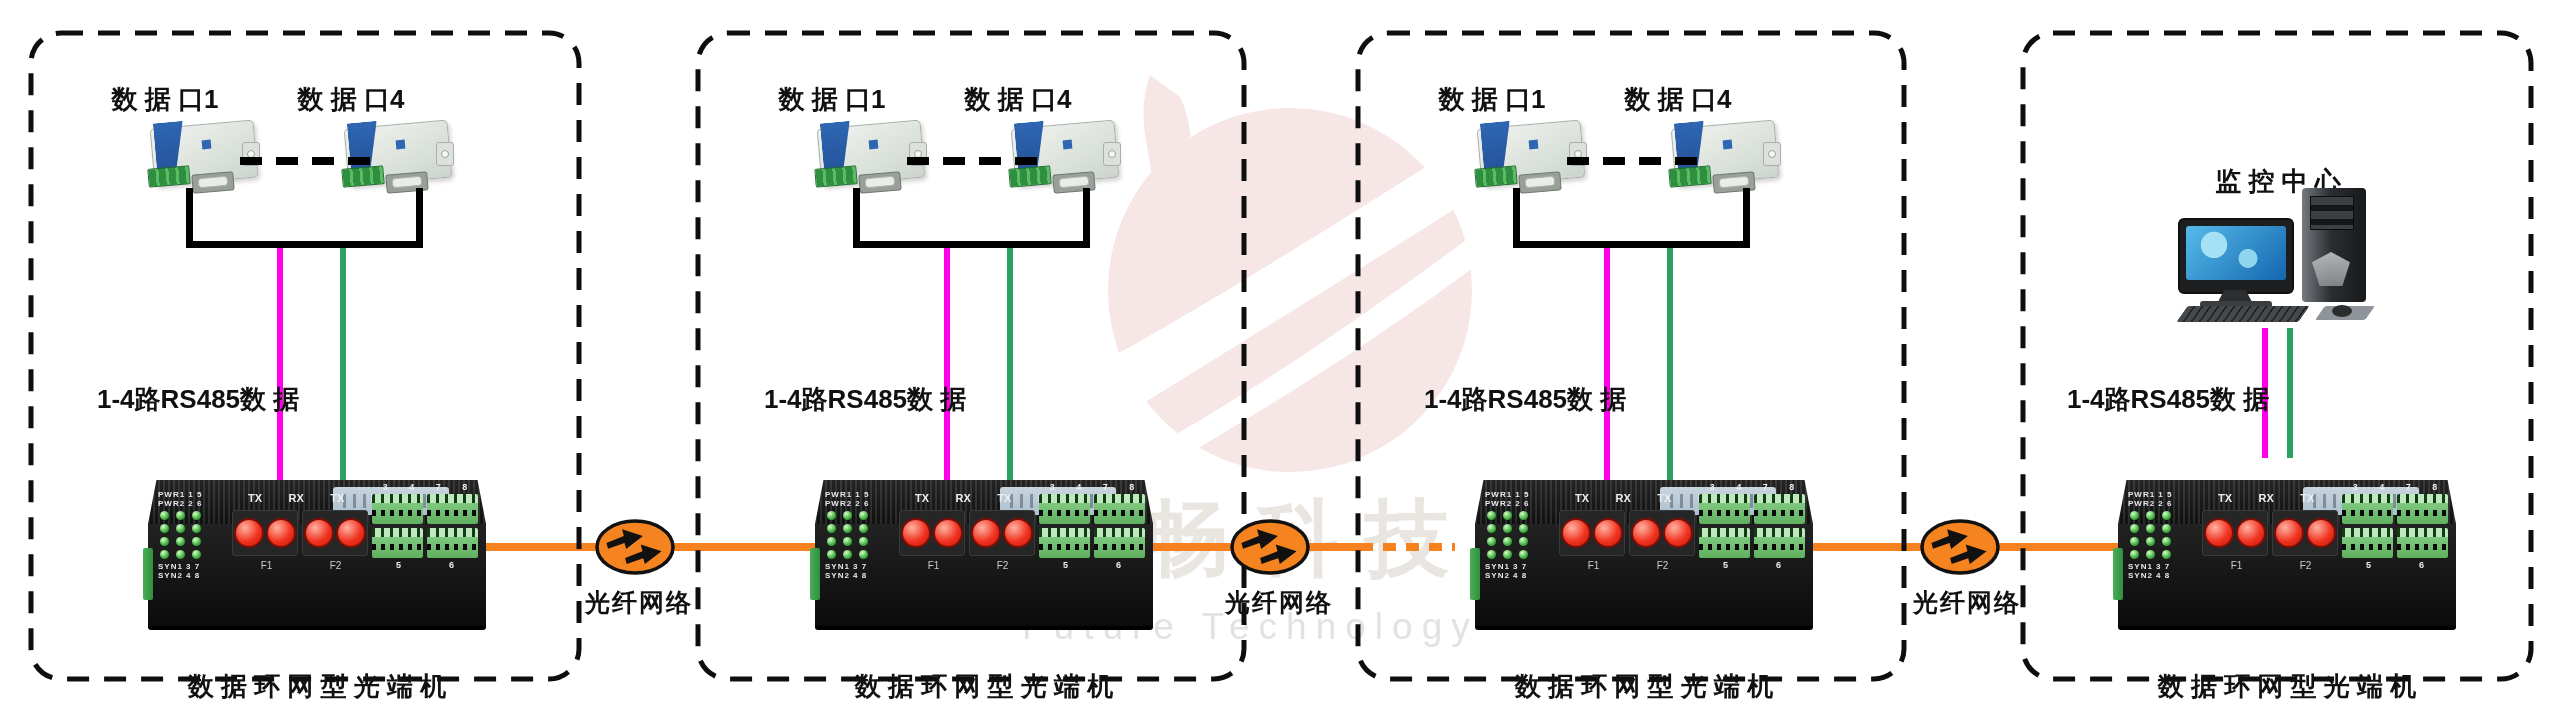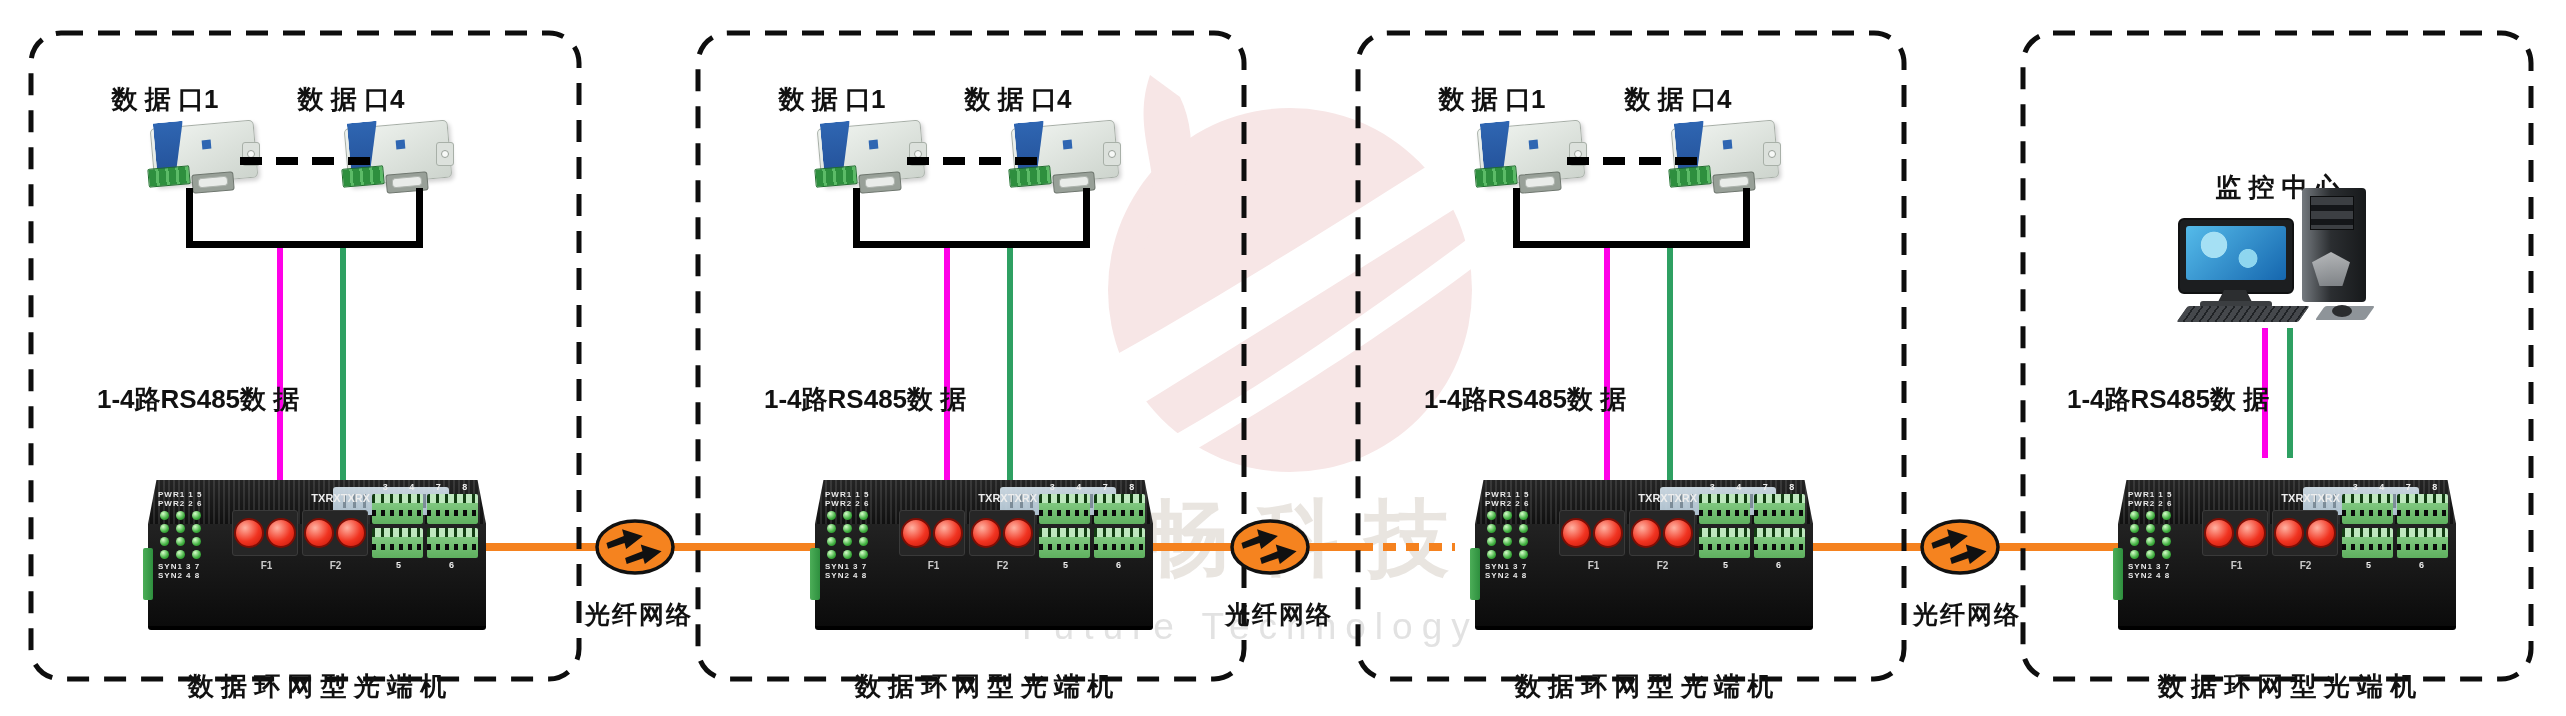--- a/index.html
+++ b/index.html
@@ -50,28 +50,28 @@
   .dev-top{position:absolute;left:0;top:0;width:100%;height:44px;background:repeating-linear-gradient(90deg,rgba(255,255,255,.10) 0 2px,transparent 2px 5px),linear-gradient(#242424,#101010);clip-path:polygon(2.5% 0,97.5% 0,100% 100%,0 100%);}
   .dev-sticker{position:absolute;left:185px;top:7px;width:116px;height:28px;background:linear-gradient(#d7e4ee,#b9cddc);border-radius:3px;opacity:.92;}
   .dev-sticker::after{content:"";position:absolute;left:10px;top:7px;width:92px;height:14px;background:repeating-linear-gradient(90deg,#5a6b78 0 3px,transparent 3px 10px);opacity:.6;}
   .dev-face{position:absolute;left:0;top:44px;width:100%;height:102px;background:linear-gradient(#222,#0b0b0b);border-bottom:4px solid #000;border-radius:0 0 3px 3px;}
   .dev-pwrtab{position:absolute;left:-5px;top:68px;width:10px;height:52px;background:linear-gradient(90deg,#4cae58,#2e8f3e);border-radius:2px;}
   .dev-ledcol{position:absolute;left:10px;top:10px;width:70px;}
   .dev-tinytext{font-size:8px;line-height:9px;color:#e8e8e8;font-weight:700;letter-spacing:1px;white-space:pre;}
   .dev-ledgrid{margin:3px 0 3px 2px;display:grid;grid-template-columns:repeat(3,9px);grid-auto-rows:9px;gap:4px 7px;}
   .dev-led{width:9px;height:9px;border-radius:50%;background:radial-gradient(circle at 35% 30%,#d6ffca,#3fae3f 60%,#1b741b);}
   .dev-fports{position:absolute;left:84px;top:0;width:138px;height:100%;}
-  .dev-portlabels{position:absolute;left:0;top:12px;width:100%;display:flex;justify-content:flex-end;}
+  .dev-portlabels{position:absolute;left:16px;top:12px;width:100%;display:flex;justify-content:space-between;}
   .dev-portlabels span{font-size:11px;font-weight:700;color:#eee;}
   .dev-fgroup{position:absolute;top:30px;width:64px;height:44px;background:#262626;border:1px solid #3a3a3a;border-radius:3px;display:flex;align-items:center;justify-content:space-evenly;}
   .dev-fgroup.g1{left:0;}
   .dev-fgroup.g2{left:70px;}
   .dev-fc{width:26px;height:26px;border-radius:50%;background:radial-gradient(circle at 35% 30%,#ffb2a2,#f13421 55%,#c01507);border:2px solid #7e0e05;}
   .dev-flabels{position:absolute;left:0;top:80px;width:100%;display:flex;justify-content:space-around;}
-  .dev-flabels span{font-size:10px;font-weight:700;color:#ccc;}
+  .dev-flabels span{font-size:10px;font-weight:400;color:#ccc;}
   .dev-terms{position:absolute;left:224px;top:2px;width:106px;}
   .dev-termnums{display:flex;justify-content:space-around;}
   .dev-termnums span{font-size:9px;font-weight:700;color:#eee;}
   .dev-termgrid{margin-top:2px;display:grid;grid-template-columns:51px 51px;gap:4px;}
   .dev-strip{height:30px;border-radius:2px;background:
       repeating-linear-gradient(90deg,#123c12 0 3px,#bfe8bf 3px 9px) top/100% 9px no-repeat,
       repeating-linear-gradient(90deg,#0a0a0a 0 4px,transparent 4px 9px) 0 16px/100% 6px no-repeat,
       linear-gradient(#8ed28e,#5fb05f);}
 
   
@@ -87,21 +87,21 @@
   .comp-stand{position:absolute;left:40px;top:102px;width:34px;height:12px;background:#2c2e30;clip-path:polygon(18% 0,82% 0,100% 100%,0 100%);}
   .comp-base{position:absolute;left:22px;top:113px;width:72px;height:7px;background:#3b3e41;border-radius:3px;}
   .comp-kbd{position:absolute;left:4px;top:118px;width:122px;height:16px;background:repeating-linear-gradient(90deg,#45484c 0 6px,#202326 6px 8px),#2a2d30;transform:skewX(-35deg);border-radius:2px;}
   .comp-pad{position:absolute;left:142px;top:118px;width:50px;height:14px;background:#8e9499;transform:skewX(-35deg);border-radius:2px;}
   .comp-mouse{position:absolute;left:154px;top:117px;width:20px;height:12px;background:#2a2c2e;border-radius:50%;}
 
   
   .fiber-seg{position:absolute;top:543px;height:8px;background:var(--orange);z-index:1;}
   .fiber-seg.dashed{background:repeating-linear-gradient(90deg,var(--orange) 0 13px,transparent 13px 23px);}
   .fiber-node{position:absolute;top:518px;width:82px;height:58px;z-index:3;}
-  .fiber-label{position:absolute;top:586px;width:200px;text-align:center;font-size:25px;font-weight:600;letter-spacing:2px;z-index:3;white-space:nowrap;margin-top:12px;}
+  .fiber-label{position:absolute;top:586px;width:200px;text-align:center;font-size:25px;font-weight:600;letter-spacing:2px;z-index:3;white-space:nowrap;}
 </style>
 </head>
 <body>
 
 <div class="canvas">
 
   <svg class="wm wm-logo" width="470" height="430" viewBox="0 0 470 430">
     <circle cx="250" cy="235" r="182" fill="#f7e6e6"></circle>
     <path d="M110 20 C 88 84 132 122 104 194 C 152 152 162 88 140 42 Z" fill="#f7e6e6"></path>
     <path d="M20 330 C150 262 300 166 465 62 L465 122 C330 208 185 298 55 378 Z" fill="#ffffff"></path>
@@ -407,21 +407,21 @@
     </div>
   </div>
 </div>
     <div class="caption" style="left:119px;top:600px">数 据 环 网 型 光 端 机</div>
   </div>
 
   <div class="node-box" style="left:2020px;width:514px">
     <svg class="box-border" width="514" height="652">
       <rect x="3" y="3" width="508" height="646" rx="30" fill="none" stroke="#0e0e0e" stroke-width="5" stroke-dasharray="22 15"></rect>
     </svg>
-    <div class="port-label" style="left:150px;top:140px;width:216px">监 控 中 心</div>
+    <div class="port-label" style="left:150px;top:134px;width:216px">监 控 中 心</div>
     <div class="computer-slot" style="left:158px;top:158px">
   <div class="comp-tower"></div>
   <div class="comp-bays"></div>
   <div class="comp-grill"></div>
   <div class="comp-mon"></div>
   <div class="comp-screen"></div>
   <div class="comp-stand"></div>
   <div class="comp-base"></div>
   <div class="comp-kbd"></div>
   <div class="comp-pad"></div>

